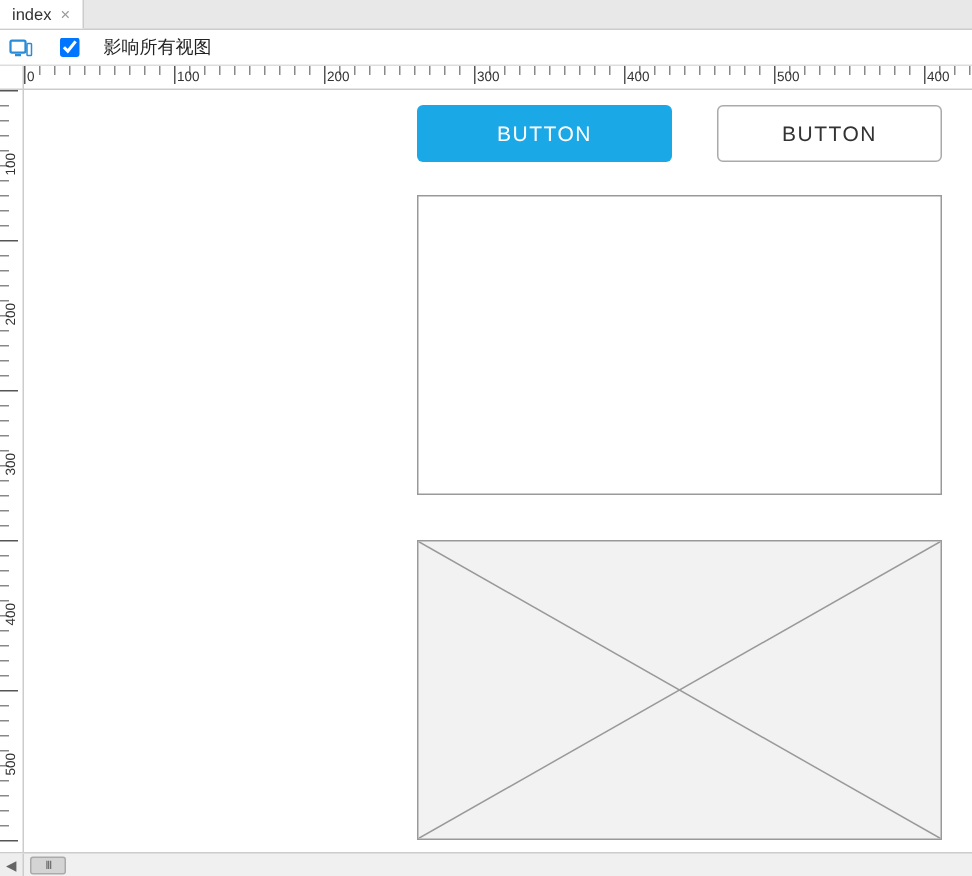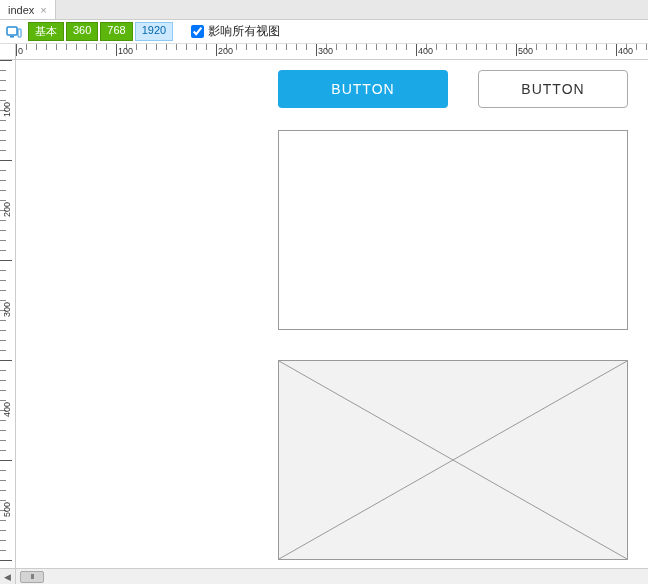--- a/index.html
+++ b/index.html
@@ -8,21 +8,21 @@
   .tab-bar { height: 20px; background: #e8e8e8; border-bottom: 1px solid #ccc; display: flex; align-items: stretch; }
   .tab { display: flex; align-items: center; gap: 6px; padding: 0 8px; background: #fff; border-right: 1px solid #ccc; font-size: 11px; color: #333; }
   .tab .close { color: #999; font-size: 11px; cursor: pointer; }
 
   .toolbar { height: 24px; display: flex; align-items: center; padding: 2px 6px; gap: 4px; border-bottom: 1px solid #ddd; background: #fff; }
   .device-icon { width: 16px; height: 12px; position: relative; }
   .device-icon svg { display: block; }
   .bp-group { display: flex; gap: 2px; margin-left: 2px; }
   .bp { font-size: 11px; padding: 1px 6px; background: #5cb50b; color: #fff; border: 1px solid #4a9508; cursor: pointer; }
   .bp.active { background: #cde9ff; color: #0066aa; border: 1px solid #8ec9f5; }
-  .affect { display: flex; align-items: center; gap: 4px; margin-left: 14px; font-size: 12px; color: #222; }
+  .affect { display: flex; align-items: center; gap: 16px; margin-left: 14px; font-size: 12px; color: #222; }
   .affect input { width: 13px; height: 13px; }
 
   .workspace { position: relative; width: 648px; height: 540px; }
   .corner { position: absolute; left: 0; top: 0; width: 16px; height: 16px; background: #fff; border-right: 1px solid #ccc; border-bottom: 1px solid #ccc; z-index: 3; }
   .ruler-h { position: absolute; left: 16px; top: 0; right: 0; height: 16px; background: #fff; border-bottom: 1px solid #ccc; z-index: 2; }
   .ruler-v { position: absolute; left: 0; top: 16px; width: 16px; bottom: 16px; background: #fff; border-right: 1px solid #ccc; z-index: 2; }
   .ruler-h .tick { position: absolute; top: 0; width: 1px; height: 6px; background: #888; }
   .ruler-h .tick.major { height: 12px; background: #555; }
   .ruler-h .label { position: absolute; top: 2px; font-size: 9px; color: #333; transform: translateX(2px); }
   .ruler-v .tick { position: absolute; left: 0; height: 1px; width: 6px; background: #888; }
@@ -53,26 +53,20 @@
 </div>
 
 <div class="toolbar">
   <span class="device-icon">
     <svg viewBox="0 0 16 12">
         <rect x="1" y="1" width="10" height="8" rx="1" fill="none" stroke="#2a8cd6" stroke-width="1.5"></rect>
         <rect x="4" y="10" width="4" height="1.5" fill="#2a8cd6"></rect>
         <rect x="12" y="3" width="3" height="8" rx="0.5" fill="none" stroke="#2a8cd6" stroke-width="1"></rect>
       </svg>
   </span>
-  <div class="bp-group">
-    <div class="bp">基本</div>
-    <div class="bp">360</div>
-    <div class="bp">768</div>
-    <div class="bp active">1920</div>
-  </div>
   <label class="affect">
     <input type="checkbox" checked="" style="">
     <span>影响所有视图</span>
   </label>
 </div>
 
 <div class="workspace">
   <div class="corner"></div>
 
   <div class="ruler-h" id="ruler-h">

